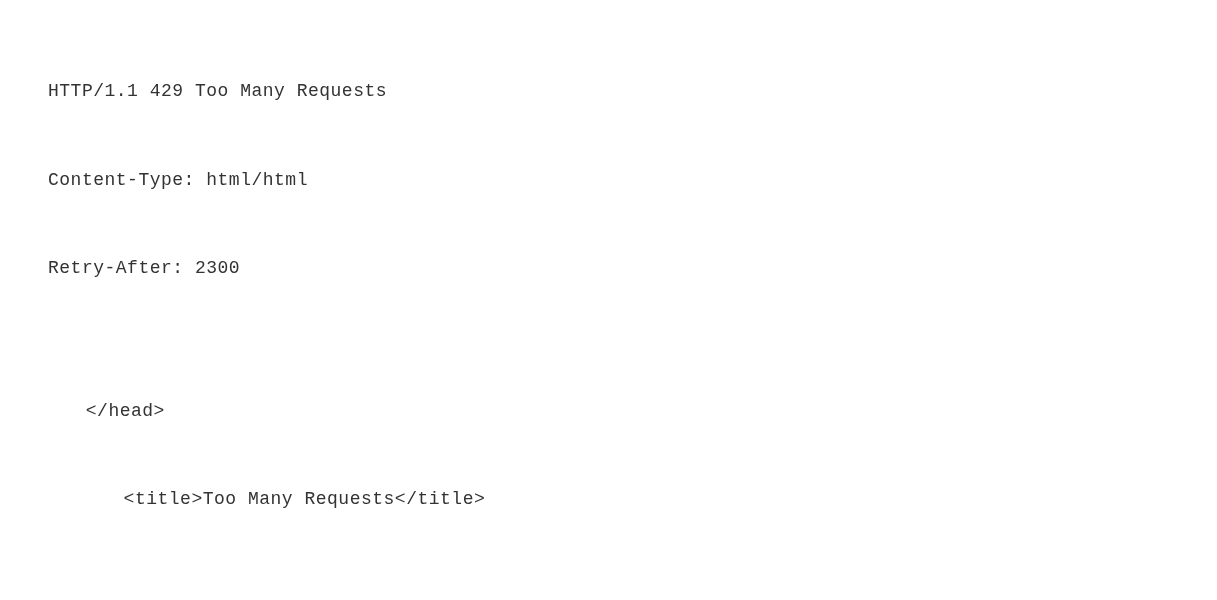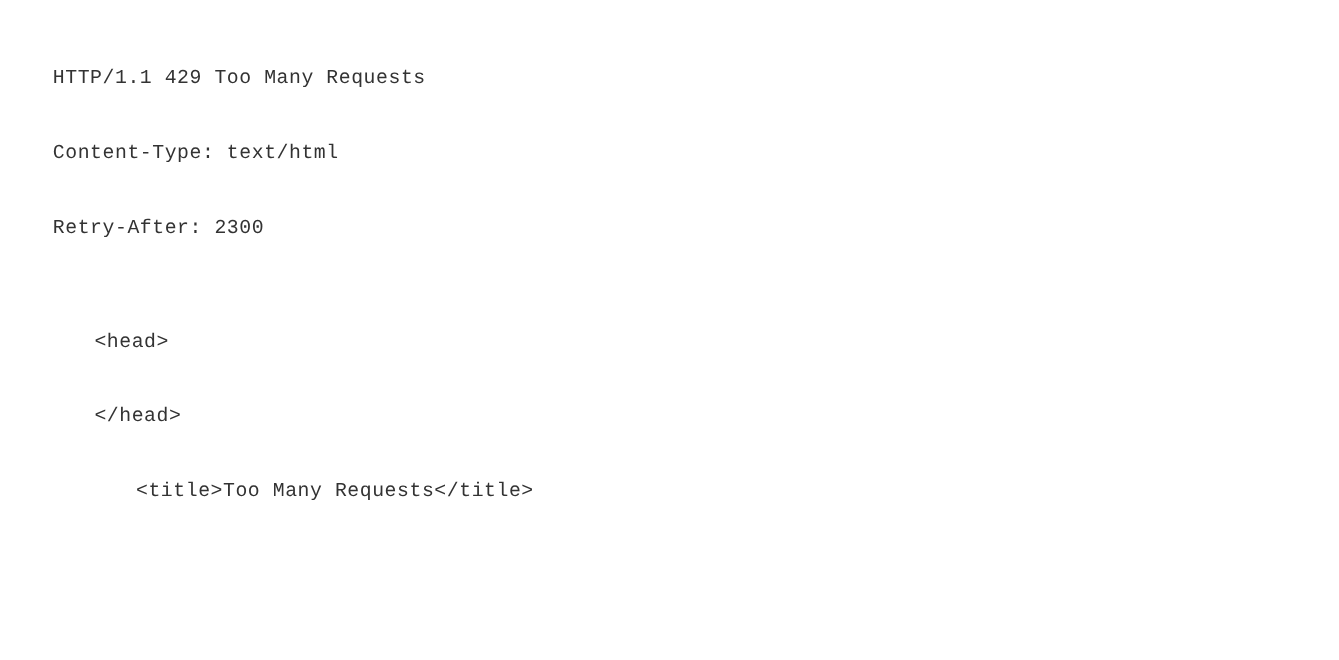--- a/index.html
+++ b/index.html
@@ -17,33 +17,33 @@
       width: 1217px;
       height: 600px;
       overflow: hidden;
       letter-spacing: 0.5px;
     }
     .code-block {
       white-space: pre;
     }
     .line {
       display: block;
+      margin-top: 20px;
     }
     .indent-1 { padding-left: 3.5ch; }
     .indent-2 { padding-left: 7ch; }
   </style>
 </head>
 <body>
 
 <div class="code-block">
 <span class="line">HTTP/1.1 429 Too Many Requests</span>
-<span class="line">Content-Type: text/html</span>
+<span class="line">Content-Type: html/html</span>
 <span class="line">Retry-After: 2300</span>
 <span class="line"></span>
-<span class="line indent-1">&lt;head&gt;</span>
 <span class="line indent-1">&lt;/head&gt;</span>
 <span class="line indent-2">&lt;title&gt;Too Many Requests&lt;/title&gt;</span>
 
 
 
 
 
 </div>
 
 </body></html>

